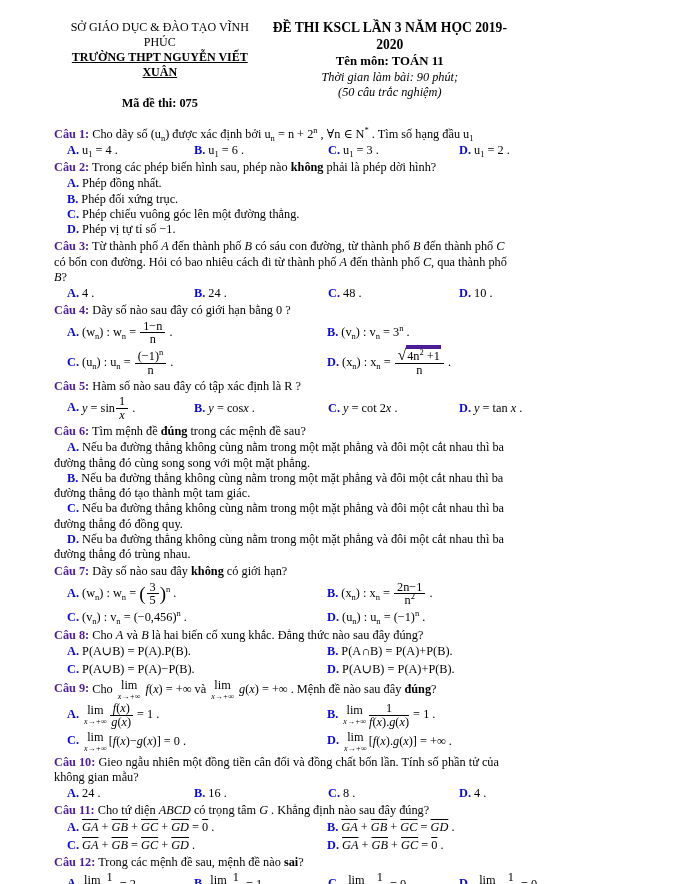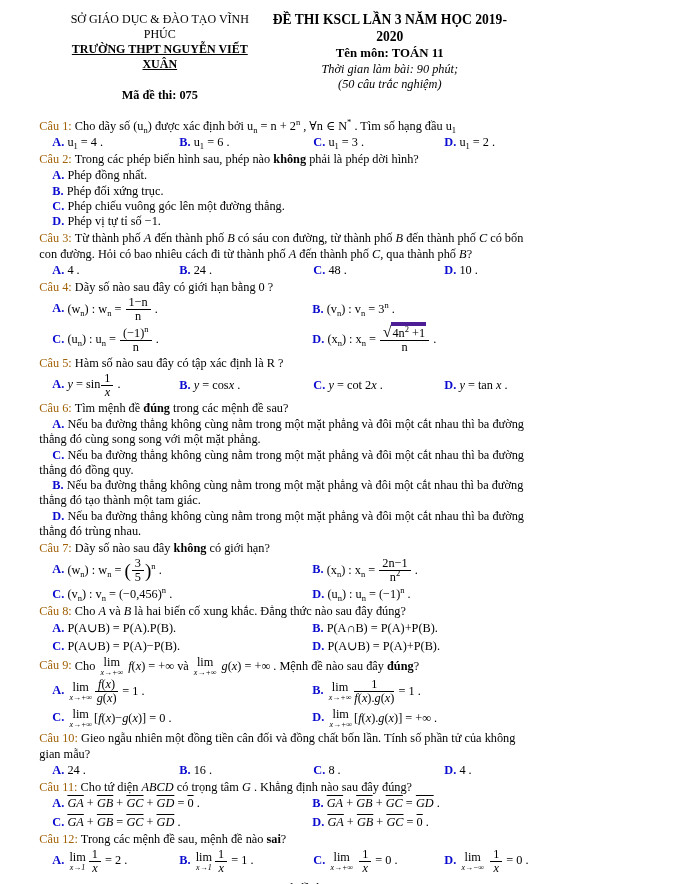--- a/index.html
+++ b/index.html
@@ -1,32 +1,32 @@
 <!DOCTYPE html>
 <html><head>
 <meta charset="utf-8">
 <style>
   html,body{margin:0;padding:0;}
   body{width:676px;height:884px;background:#ffffff;color:#000;
        font-family:"Liberation Serif","DejaVu Serif",serif;font-size:12.3px;line-height:1.24;overflow:hidden;}
-  .page{box-sizing:border-box;width:562px;height:884px;padding:12px 48px 10px 54px;display:flex;flex-direction:column;align-items:center;}
+  .page{box-sizing:border-box;width:562px;height:884px;padding:20px 48px 10px 54px;display:flex;flex-direction:column;}
   
   .hdr{display:flex;align-items:flex-start;}
   .hdr-left{width:46%;text-align:center;}
   .hdr-right{width:54%;text-align:center;}
   .org1{font-size:12px;}
   .org2{font-size:12px;font-weight:bold;text-decoration:underline;}
   .code{font-weight:bold;margin-top:16px;}
   .title{font-weight:bold;font-size:13.6px;}
   .subject{font-weight:bold;font-size:12.8px;}
   .duration,.note{font-style:italic;font-size:12.3px;}
   
   .content{flex:1;margin-top:16px;}
   .q{margin-bottom:2px;}
-  .qlabel{color:#a16207;font-weight:normal;}
+  .qlabel{color:#4c1d95;font-weight:bold;}
   .opt-letter{color:#0b0bd0;font-weight:bold;}
   .opts{padding-left:13px;margin:1px 0;}
   .row4{display:grid;grid-template-columns:127px 134px 131px auto;align-items:center;}
   .grid2{display:grid;grid-template-columns:260px auto;row-gap:3px;align-items:center;}
   .stack{padding-left:0;}
   .stack .sopt{text-indent:13px;}
   .opt{white-space:nowrap;}
   
   sub,sup{font-size:8.5px;line-height:0;}
   .frac{display:inline-block;vertical-align:middle;text-align:center;line-height:1.05;padding:0 1px;}
@@ -111,22 +111,22 @@
         <span class="opt"><span class="opt-letter">B.</span> <span><i>y</i> = cos<i>x</i> .</span></span>
         <span class="opt"><span class="opt-letter">C.</span> <span><i>y</i> = cot 2<i>x</i> .</span></span>
         <span class="opt"><span class="opt-letter">D.</span> <span><i>y</i> = tan <i>x</i> .</span></span>
       </div>
     </div>
 
     <div class="q">
       <div><span class="qlabel">Câu 6:</span> <span>Tìm mệnh đề <b>đúng</b> trong các mệnh đề sau?</span></div>
       <div class="opts stack">
         <div class="sopt"><span class="opt-letter">A.</span> <span>Nếu ba đường thẳng không cùng nằm trong một mặt phẳng và đôi một cắt nhau thì ba đường thẳng đó cùng song song với một mặt phẳng.</span></div>
+        <div class="sopt"><span class="opt-letter">B.</span> <span>Nếu ba đường thẳng không cùng nằm trong một mặt phẳng và đôi một cắt nhau thì ba đường thẳng đó tạo thành một tam giác.</span></div>
         <div class="sopt"><span class="opt-letter">C.</span> <span>Nếu ba đường thẳng không cùng nằm trong một mặt phẳng và đôi một cắt nhau thì ba đường thẳng đó đồng quy.</span></div>
-        <div class="sopt"><span class="opt-letter">B.</span> <span>Nếu ba đường thẳng không cùng nằm trong một mặt phẳng và đôi một cắt nhau thì ba đường thẳng đó tạo thành một tam giác.</span></div>
         <div class="sopt"><span class="opt-letter">D.</span> <span>Nếu ba đường thẳng không cùng nằm trong một mặt phẳng và đôi một cắt nhau thì ba đường thẳng đó trùng nhau.</span></div>
       </div>
     </div>
 
     <div class="q">
       <div><span class="qlabel">Câu 7:</span> <span>Dãy số nào sau đây <b>không</b> có giới hạn?</span></div>
       <div class="opts grid2">
         <span class="opt"><span class="opt-letter">A.</span> <span>(w<sub>n</sub>) : w<sub>n</sub> = <span class="bigp">(</span><span class="frac"><span class="num">3</span><span class="den">5</span></span><span class="bigp">)</span><sup>n</sup> .</span></span>
         <span class="opt"><span class="opt-letter">B.</span> <span>(x<sub>n</sub>) : x<sub>n</sub> = <span class="frac"><span class="num">2n−1</span><span class="den">n<sup>2</sup></span></span> .</span></span>
         <span class="opt"><span class="opt-letter">C.</span> <span>(v<sub>n</sub>) : v<sub>n</sub> = (−0,456)<sup>n</sup> .</span></span>

